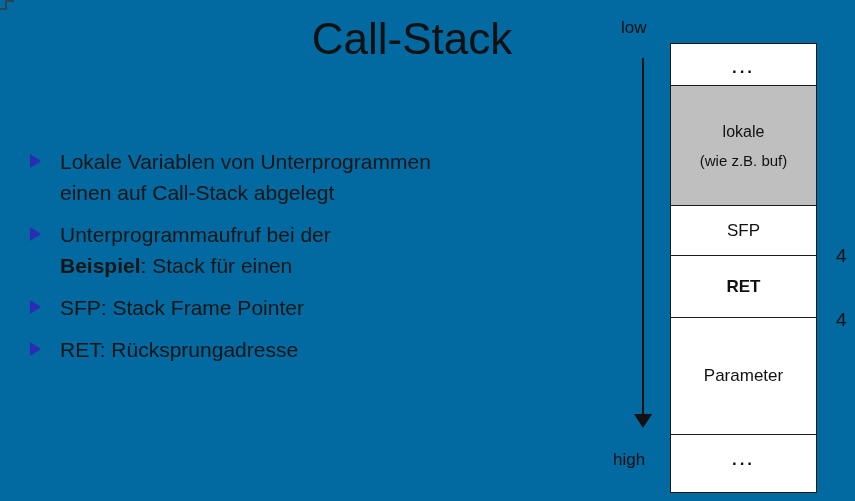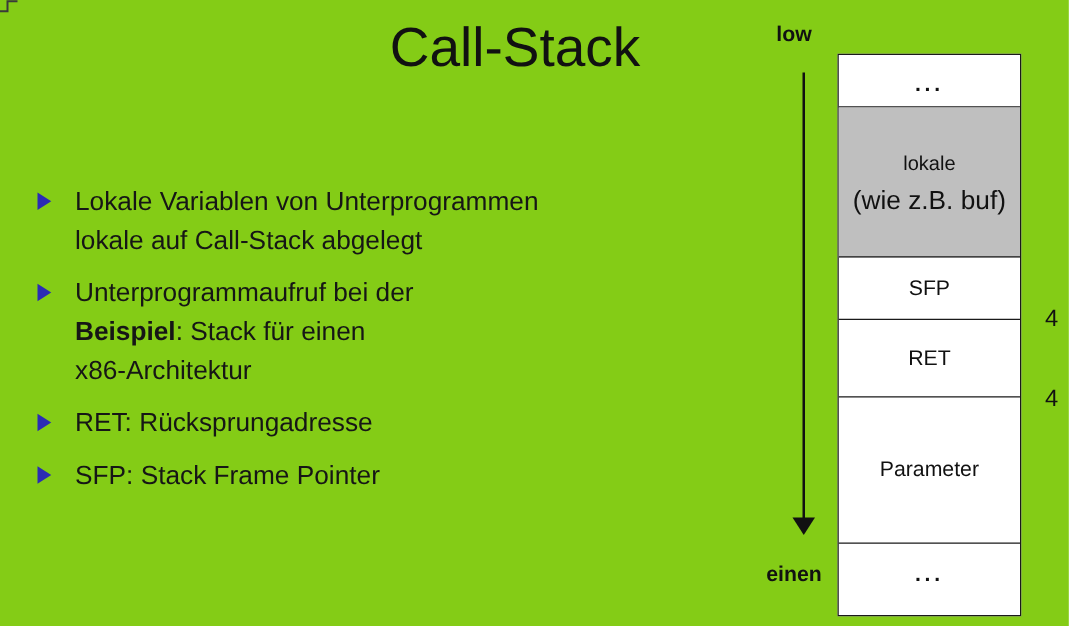--- a/index.html
+++ b/index.html
@@ -4,21 +4,21 @@
 <style>
   html, body { margin: 0; padding: 0; }
   body {
     font-family: "Liberation Sans", sans-serif;
     background: #ffffff;
   }
   .slide {
     position: relative;
     width: 855px;
     height: 501px;
-    background: #84cc16;
+    background: #0369a1;
     overflow: hidden;
   }
 
   
   .corner-glyph {
     position: absolute;
     left: 0; top: 0;
   }
 
   
@@ -60,21 +60,21 @@
     border-bottom: 7px solid transparent;
   }
   .bullet-line { display: block; }
   .bullet-inline { display: inline; }
   .bold { font-weight: bold; }
 
   
   .low-label, .high-label {
     position: absolute;
     font-size: 17px;
-    font-weight: bold;
+    font-weight: normal;
     color: #111111;
   }
   .low-label  { left: 621px; top: 18px; }
   .high-label { left: 613px; top: 450px; }
 
   .down-arrow {
     position: absolute;
     left: 632px;
     top: 52px;
   }
@@ -97,23 +97,23 @@
     flex-direction: column;
     align-items: center;
     justify-content: center;
     font-size: 17px;
     color: #111111;
     text-align: center;
   }
   .cell:last-child { border-bottom: none; }
   .cell-ellipsis-top    { height: 42px; font-weight: bold; letter-spacing: 3px; padding-top: 6px; }
   .cell-local-vars      { height: 120px; background: var(--shaded_cell, #bfbfbf); line-height: 29px; font-size: 16px; }
-  .cell-local-vars .small-line { font-size: 21px; }
+  .cell-local-vars .small-line { font-size: 15px; }
   .cell-sfp             { height: 50px; }
-  .cell-ret             { height: 62px; }
+  .cell-ret             { height: 62px; font-weight: bold; }
   .cell-parameter       { height: 117px; text-align: right; }
   .cell-ellipsis-bottom { height: 44px; font-weight: bold; letter-spacing: 3px; padding-top: 6px; }
 
   .size-label {
     position: absolute;
     font-size: 19px;
     color: #111111;
   }
   .size-label-sfp { left: 836px; top: 245px; }
   .size-label-ret { left: 836px; top: 309px; }
@@ -127,38 +127,37 @@
     <polyline points="14,1 6,1 6,9 0,9" fill="none" stroke="#3a3a3a" stroke-width="1.6"></polyline>
   </svg>
 
   <div class="title">Call-Stack</div>
 
   <div class="bullet-list">
 
     <div class="bullet-item">
       <span class="bullet-marker"></span>
       <span class="bullet-line">Lokale Variablen von Unterprogrammen</span>
-      <span class="bullet-line">lokale auf Call-Stack abgelegt</span>
+      <span class="bullet-line">einen auf Call-Stack abgelegt</span>
     </div>
 
     <div class="bullet-item">
       <span class="bullet-marker"></span>
       <span class="bullet-line">Unterprogrammaufruf bei der</span>
       <span class="bullet-line"><span class="bullet-inline bold">Beispiel</span><span class="bullet-inline">: Stack für einen</span></span>
-      <span class="bullet-line">x86-Architektur</span>
+    </div>
+
+    <div class="bullet-item">
+      <span class="bullet-marker"></span>
+      <span class="bullet-line">SFP: Stack Frame Pointer</span>
     </div>
 
     <div class="bullet-item">
       <span class="bullet-marker"></span>
       <span class="bullet-line">RET: Rücksprungadresse</span>
-    </div>
-
-    <div class="bullet-item">
-      <span class="bullet-marker"></span>
-      <span class="bullet-line">SFP: Stack Frame Pointer</span>
     </div>
 
   </div>
 
   <div class="low-label">low</div>
 
   <svg class="down-arrow" width="22" height="382" viewBox="0 0 22 382">
     <line x1="11" y1="6" x2="11" y2="363" stroke="#111111" stroke-width="2"></line>
     <polygon points="2,362 20,362 11,376" fill="#111111"></polygon>
   </svg>
@@ -171,15 +170,15 @@
     </div>
     <div class="cell cell-sfp">SFP</div>
     <div class="cell cell-ret">RET</div>
     <div class="cell cell-parameter">Parameter</div>
     <div class="cell cell-ellipsis-bottom">...</div>
   </div>
 
   <div class="size-label size-label-sfp">4</div>
   <div class="size-label size-label-ret">4</div>
 
-  <div class="high-label">einen</div>
+  <div class="high-label">high</div>
 
 </div>
 
 </body></html>

